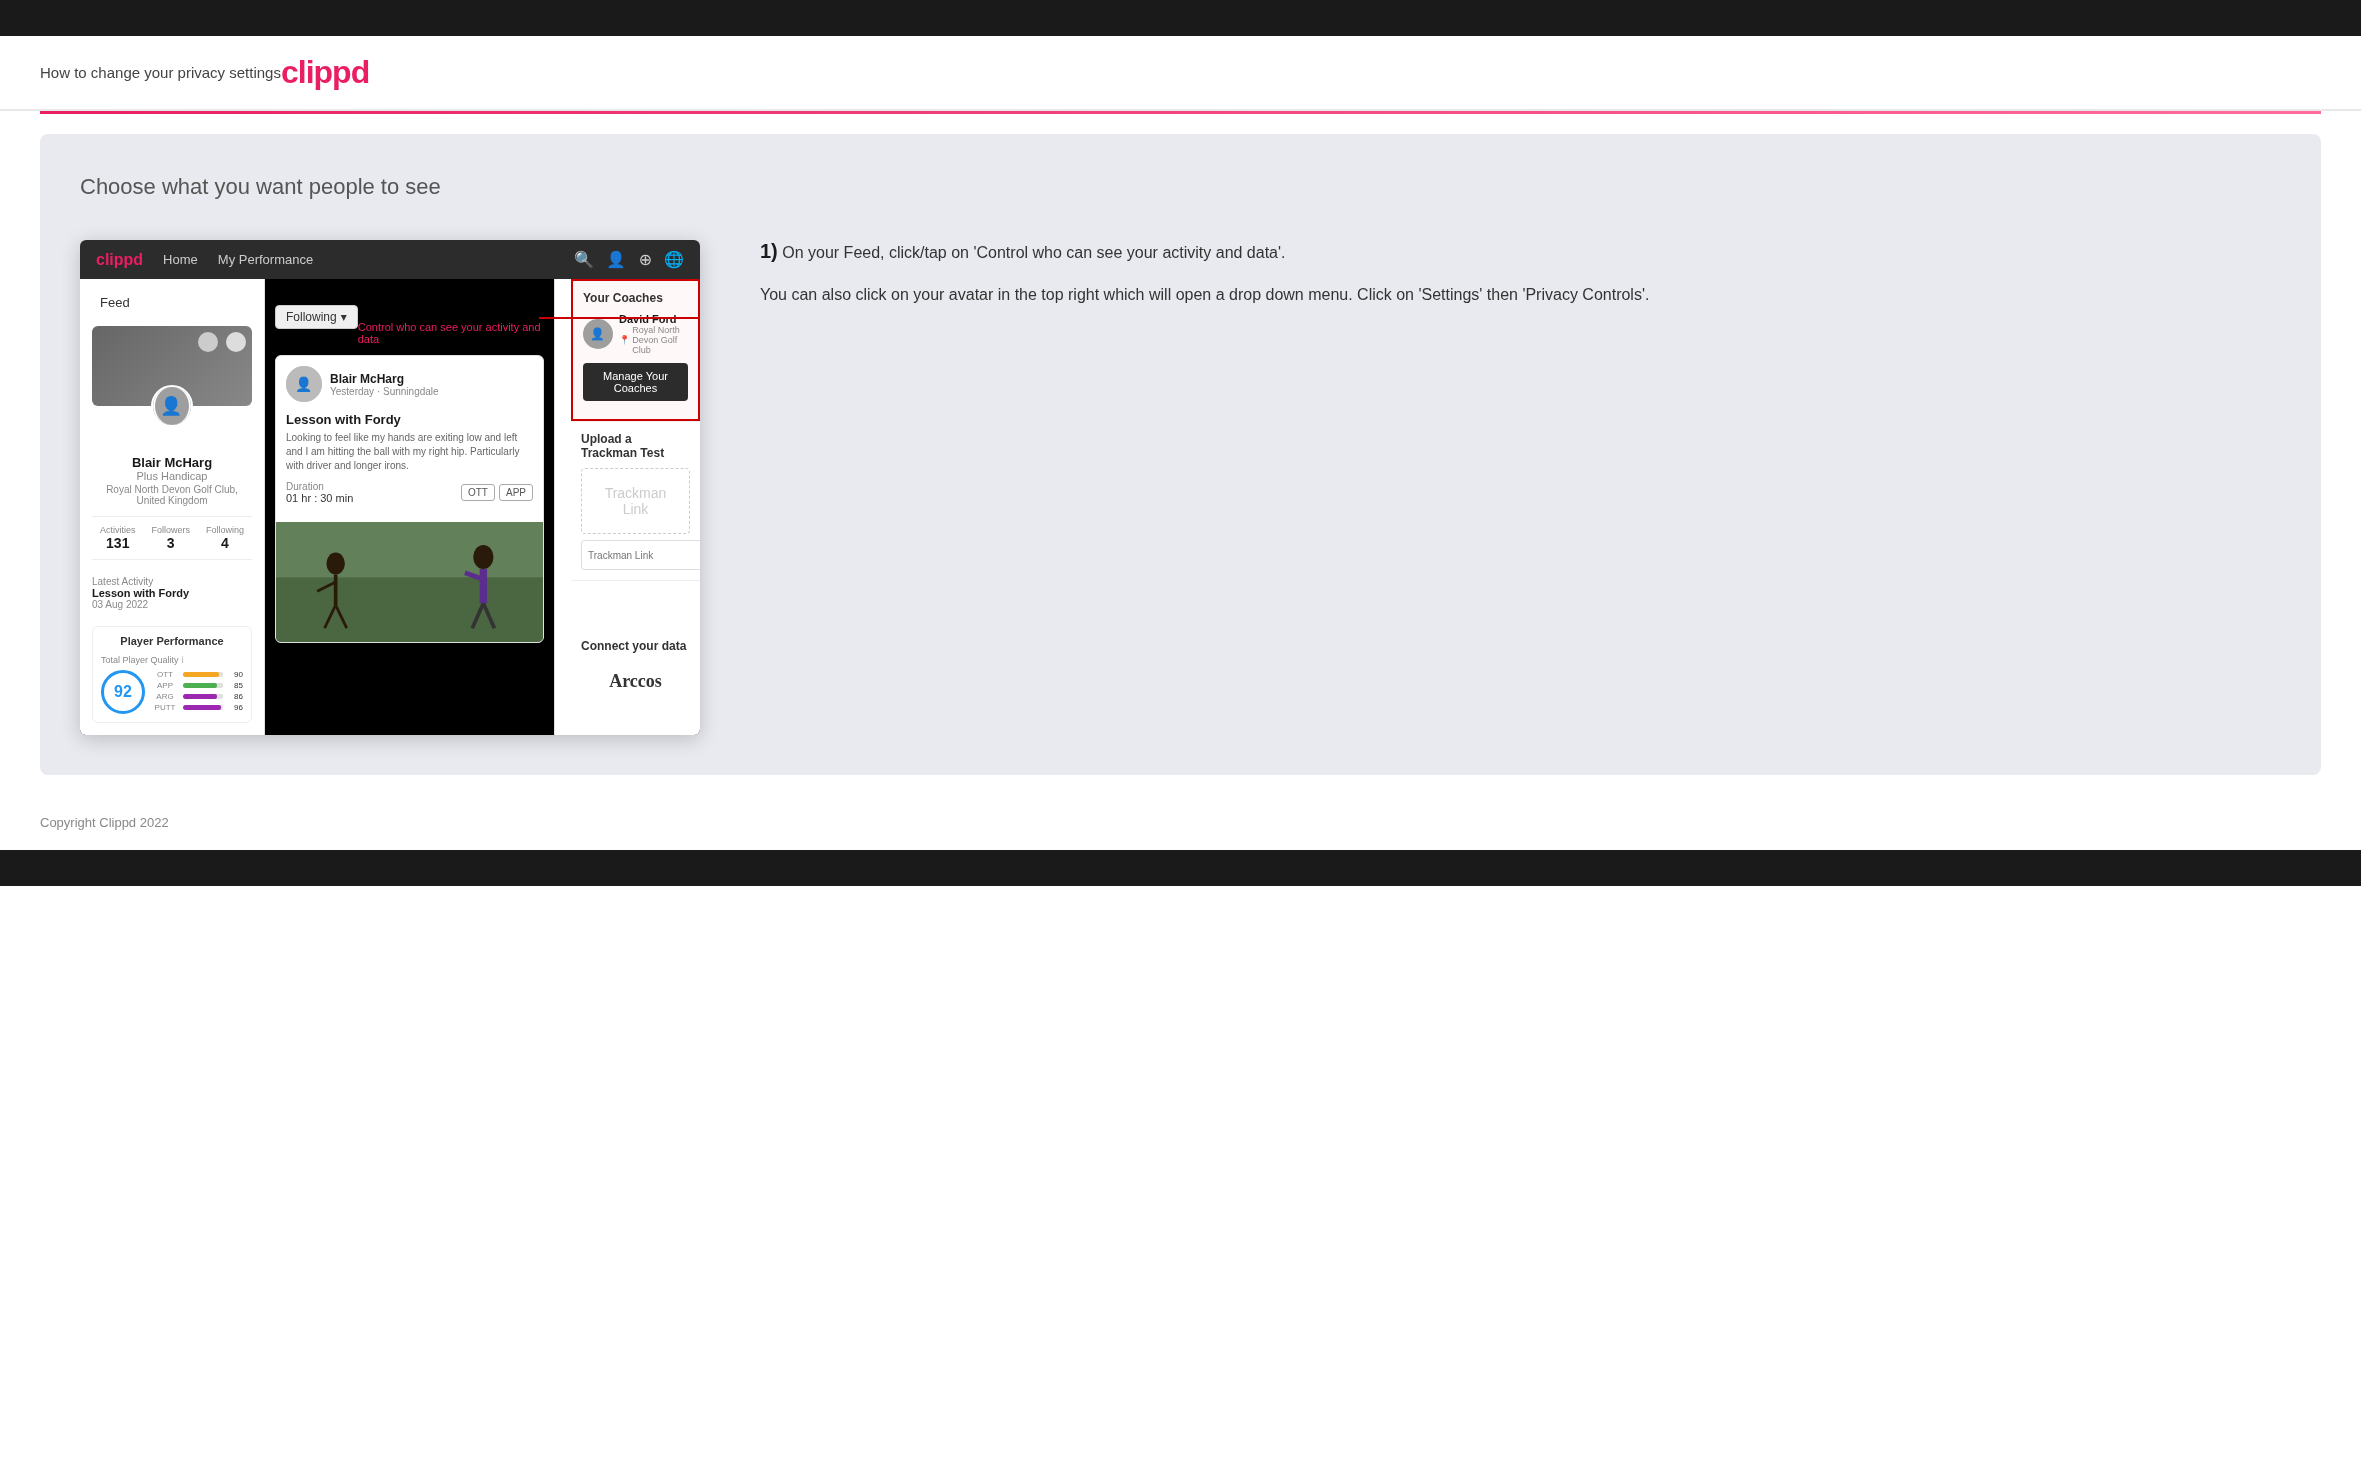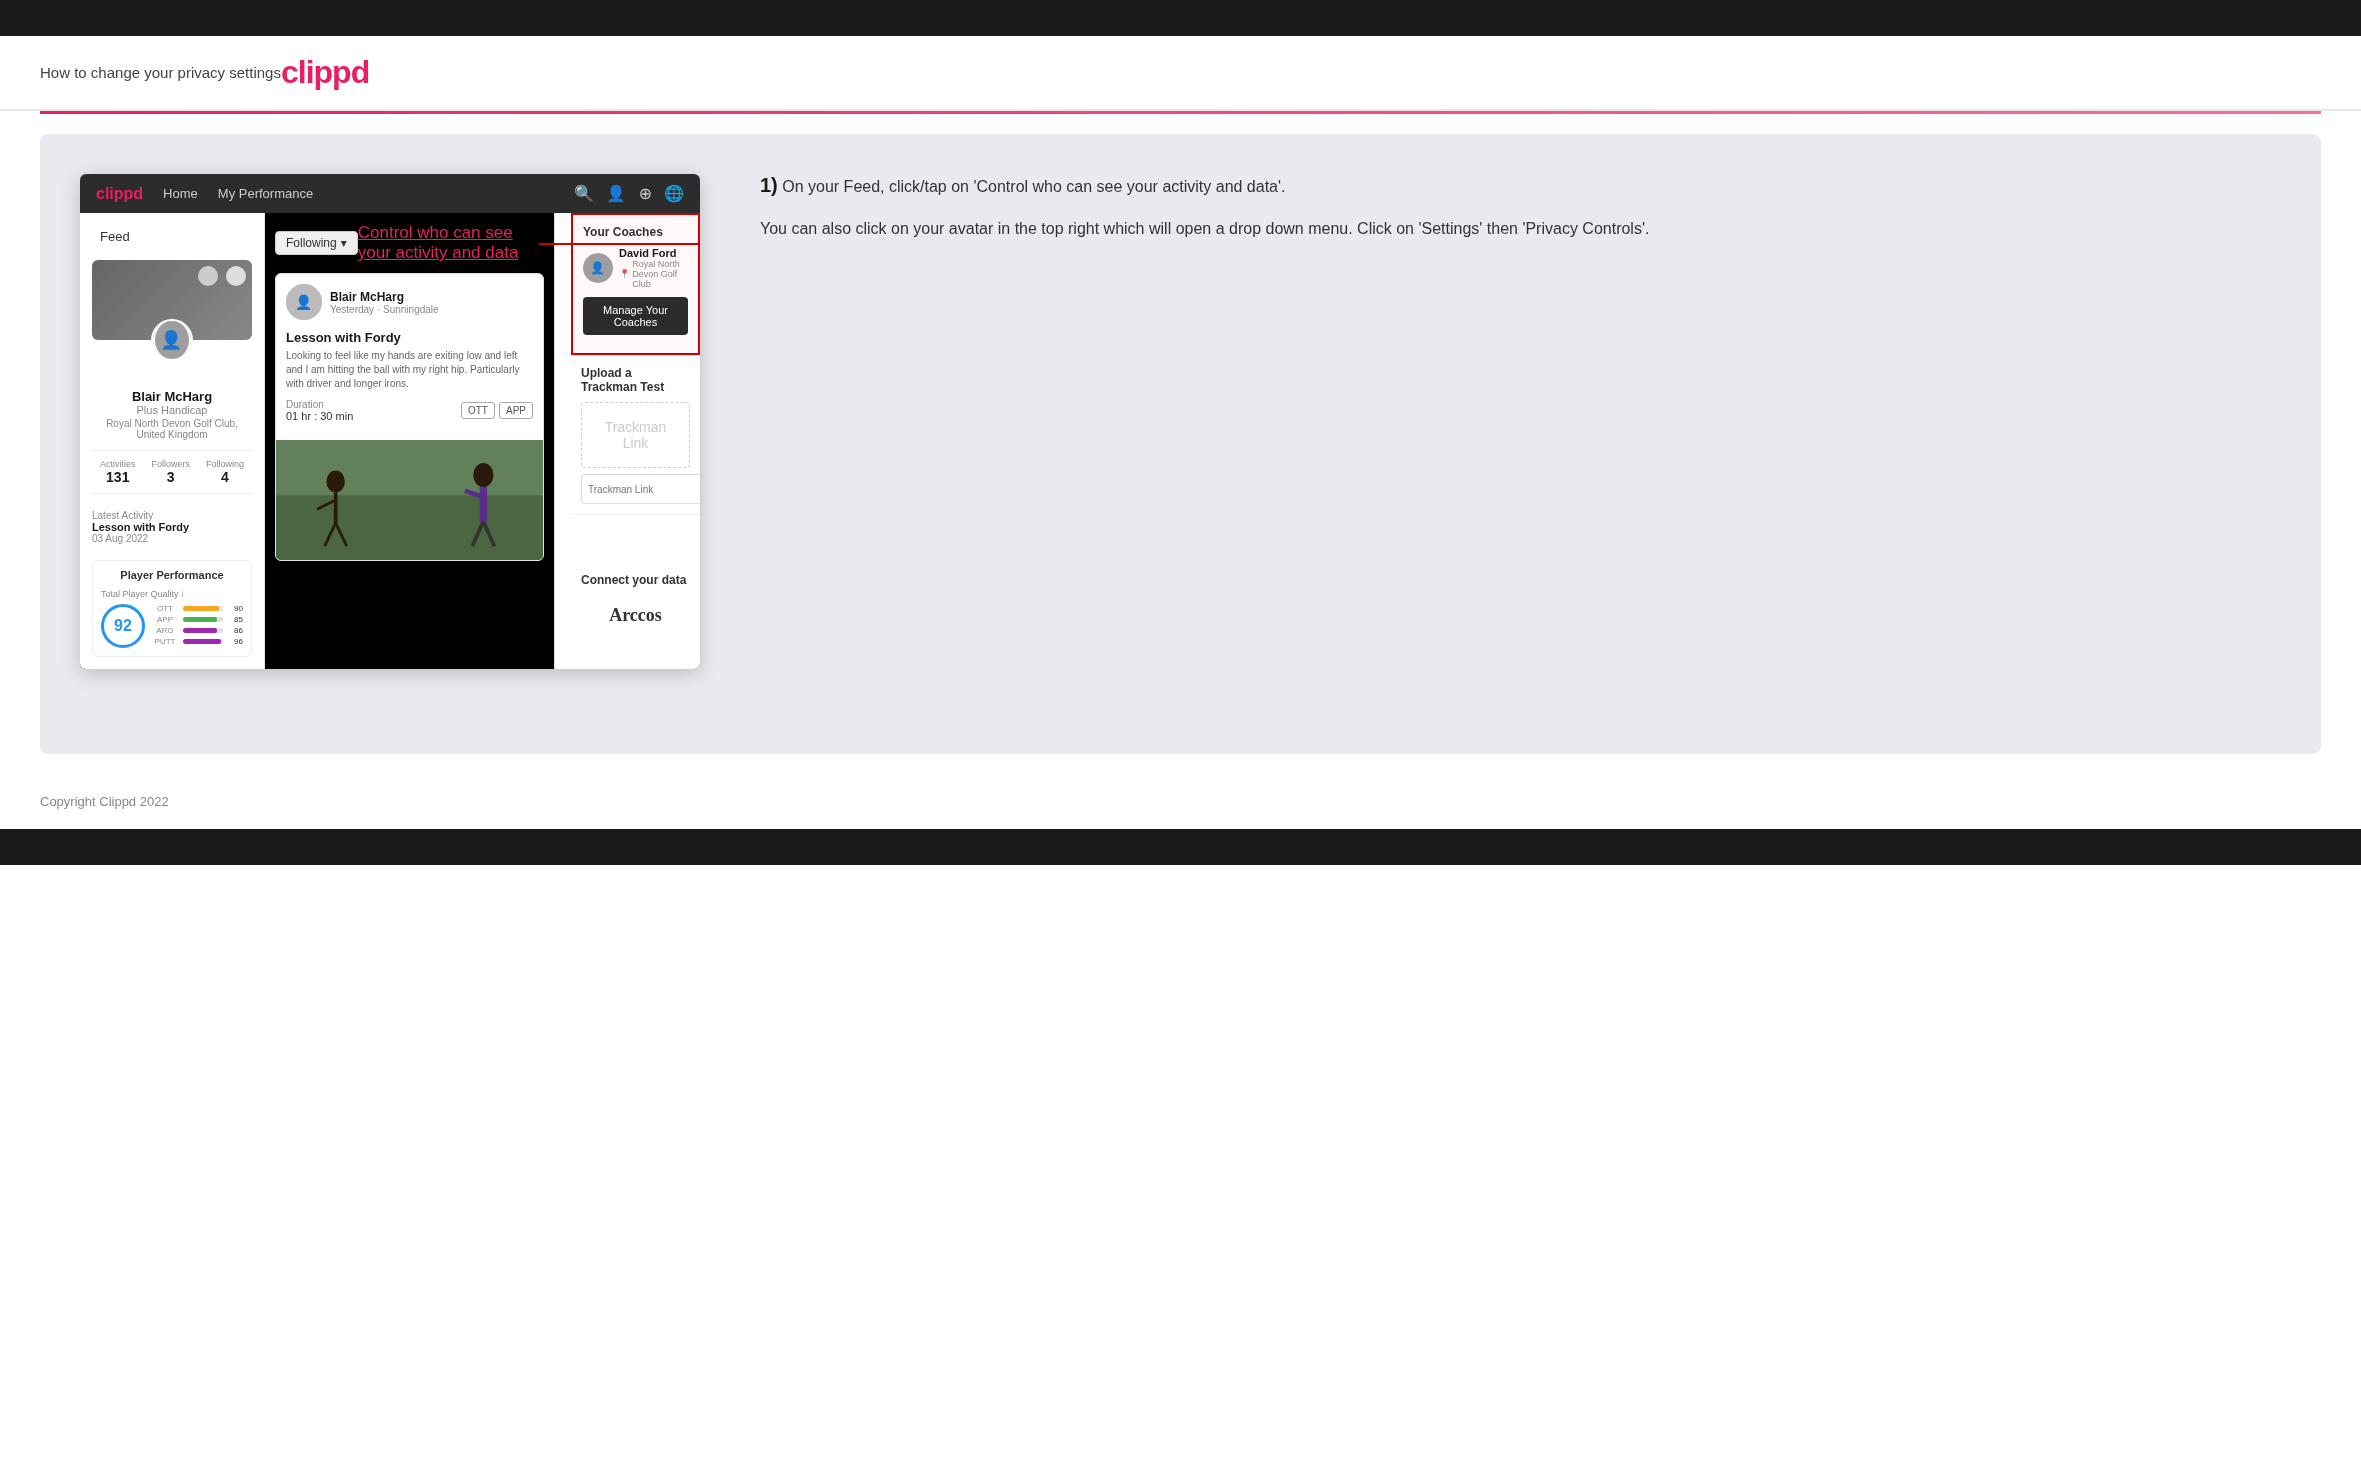--- a/index.html
+++ b/index.html
@@ -308,24 +308,24 @@
       gap: 4px;
       font-size: 12px;
       color: #333;
       border: 1px solid #ccc;
       border-radius: 4px;
       padding: 4px 10px;
       cursor: pointer;
     }
 
     .control-link {
-      font-size: 17px;
+      font-size: 11px;
       color: #e91e63;
-      text-decoration: underline;
       cursor: pointer;
+      margin-top: 32px;
     }
 
     .feed-card {
       background: #fff;
       border-radius: 6px;
       border: 1px solid #e0e0e0;
       overflow: hidden;
       margin-bottom: 8px;
     }
 
@@ -609,20 +609,21 @@
 <div class="top-bar"></div>
 
 <div class="header">
   <span class="header-title">How to change your privacy settings</span>
   <span class="logo">clippd</span>
 </div>
 
 <div class="header-divider"></div>
 
 <div class="main-content">
+  <p class="main-subtitle">Choose what you want people to see</p>
 
   <div class="content-layout">
 
     <div class="app-mockup">
 
       <div class="app-nav">
         <span class="app-logo">clippd</span>
         <div class="app-nav-items">
           <span class="app-nav-item">Home</span>
           <span class="app-nav-item">My Performance</span>

